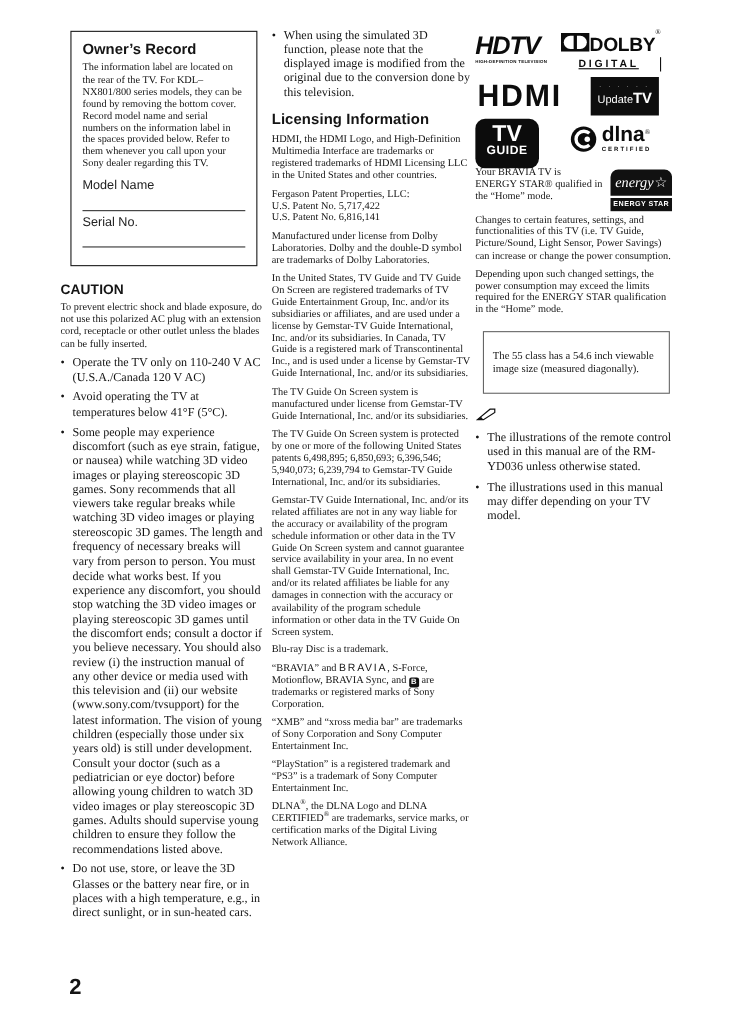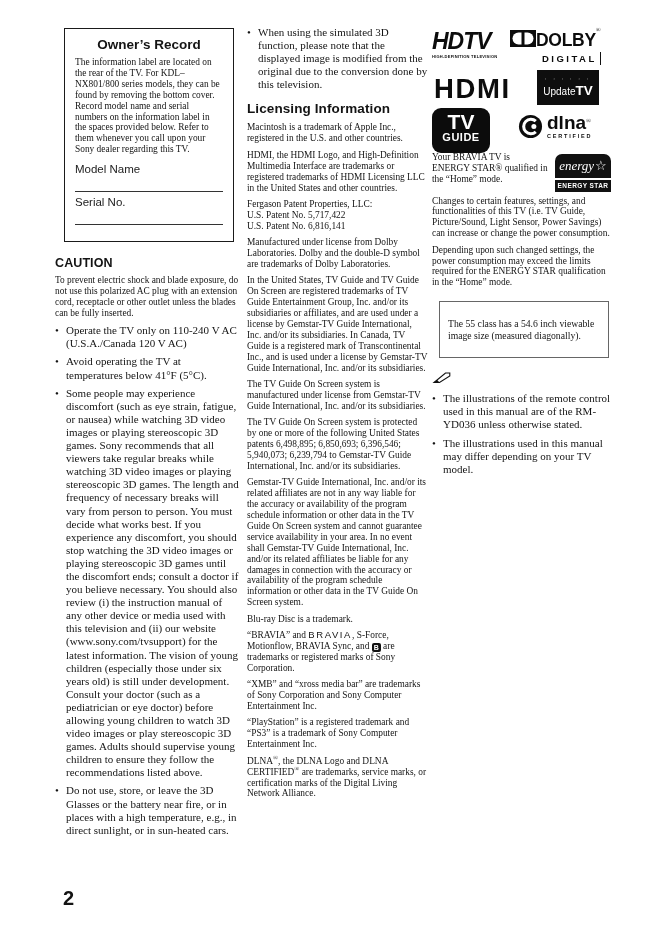--- a/index.html
+++ b/index.html
@@ -15,40 +15,40 @@
   .small{font-size:9.4px;line-height:10.9px;margin:0 0 5.5px 0;}
   .pre{white-space:pre-line;}
   h2.sans{font-family:"Liberation Sans", sans-serif;font-weight:bold;
           font-size:13.5px;margin:0 0 6px 0;letter-spacing:.1px;}
   .bullet-item{display:flex;margin:0 0 5px 0;font-size:11px;line-height:13.1px;}
   .bullet-item::before{content:"•";flex:0 0 11px;font-size:11px;}
   .sup{font-size:6.5px;vertical-align:super;line-height:0;}
 
   
   .owners-box{border:1.5px solid #1a1a1a;margin:2px 0 14px 9px;padding:8px 10px 12px 10px;width:148px;}
-  .owners-box h2{font-family:"Liberation Sans", sans-serif;font-size:13.5px;font-weight:bold;margin:0 0 5px 0;text-align:center;}
+  .owners-box h2{font-family:"Liberation Sans", sans-serif;font-size:13.5px;font-weight:bold;margin:0 0 5px 0;}
   .owners-box .small{margin-bottom:8px;}
   .field-label{font-family:"Liberation Sans", sans-serif;font-size:11.5px;color:#222;display:block;margin-top:4px;}
   .rule{border-bottom:1px solid #333;height:16px;margin-bottom:4px;}
 
   .caution-title{font-size:12.5px !important;margin-bottom:5px !important;}
 
   
   .logos{position:relative;height:128px;margin-bottom:0;}
   .logo{position:absolute;color:#0c0c0c;}
   .hdtv-word{font-family:"Liberation Sans", sans-serif;font-style:italic;font-weight:900;
              font-size:23px;line-height:26px;letter-spacing:-1px;}
   .hdtv-cap{font-family:"Liberation Sans", sans-serif;font-weight:700;font-size:8px;
             transform:scale(.5);transform-origin:0 0;white-space:nowrap;letter-spacing:.5px;}
   .dolby{left:78px;top:4px;}
   .dolby-row{display:flex;align-items:flex-start;gap:0;}
   .dolby-word{font-family:"Liberation Sans", sans-serif;font-weight:900;font-size:17.5px;letter-spacing:-.3px;}
   .digital-row{font-family:"Liberation Sans", sans-serif;font-weight:800;font-size:9.5px;
-               letter-spacing:2.5px;text-align:right;border-right:1.5px solid #111;
-               padding:1px 3px 1px 0;margin-top:1px;}
+               letter-spacing:2.5px;text-align:center;border-right:1.5px solid #111;
+               padding:1px 3px 1px 0;margin-top:1px;text-decoration:underline;}
   .hdmi{left:2px;top:46px;font-family:"Liberation Sans", sans-serif;font-weight:900;
         font-size:25px;letter-spacing:1.5px;transform:scale(1.1,1.12);transform-origin:0 0;}
   .updatetv{left:105px;top:44px;width:62px;height:35px;background:#0e0e0e;color:#fff;
             display:flex;flex-direction:column;align-items:center;justify-content:center;}
   .utv-dots{font-size:4.5px;letter-spacing:3px;line-height:4px;}
   .utv-row{font-family:"Liberation Sans", sans-serif;}
   .utv-update{font-size:10px;font-weight:400;}
   .utv-tv{font-size:13.5px;font-weight:800;}
   .tvguide{left:0;top:82px;width:58px;height:42px;background:#0c0c0c;border-radius:9px;
            color:#fff;text-align:center;padding-top:3px;font-family:"Liberation Sans", sans-serif;}
@@ -113,21 +113,20 @@
       </div>
   </div>
 
   <div class="col col2">
     <div class="bullet-item">
         <span>When using the simulated 3D function, please note that the displayed image is modified from the original due to the conversion done by this television.</span>
       </div>
 
     <h2 class="sans" style="margin-top:10px;">Licensing Information</h2>
 
-    <p class="small">Macintosh is a trademark of Apple Inc., registered in the U.S. and other countries.</p>
     <p class="small">HDMI, the HDMI Logo, and High-Definition Multimedia Interface are trademarks or registered trademarks of HDMI Licensing LLC in the United States and other countries.</p>
     <p class="small pre">Fergason Patent Properties, LLC:
 U.S. Patent No. 5,717,422
 U.S. Patent No. 6,816,141</p>
     <p class="small">Manufactured under license from Dolby Laboratories. Dolby and the double-D symbol are trademarks of Dolby Laboratories.</p>
     <p class="small">In the United States, TV Guide and TV Guide On Screen are registered trademarks of TV Guide Entertainment Group, Inc. and/or its subsidiaries or affiliates, and are used under a license by Gemstar-TV Guide International, Inc. and/or its subsidiaries. In Canada, TV Guide is a registered mark of Transcontinental Inc., and is used under a license by Gemstar-TV Guide International, Inc. and/or its subsidiaries.</p>
     <p class="small">The TV Guide On Screen system is manufactured under license from Gemstar-TV Guide International, Inc. and/or its subsidiaries.</p>
     <p class="small">The TV Guide On Screen system is protected by one or more of the following United States patents 6,498,895; 6,850,693; 6,396,546; 5,940,073; 6,239,794 to Gemstar-TV Guide International, Inc. and/or its subsidiaries.</p>
     <p class="small">Gemstar-TV Guide International, Inc. and/or its related affiliates are not in any way liable for the accuracy or availability of the program schedule information or other data in the TV Guide On Screen system and cannot guarantee service availability in your area. In no event shall Gemstar-TV Guide International, Inc. and/or its related affiliates be liable for any damages in connection with the accuracy or availability of the program schedule information or other data in the TV Guide On Screen system.</p>
     <p class="small">Blu-ray Disc is a trademark.</p>

